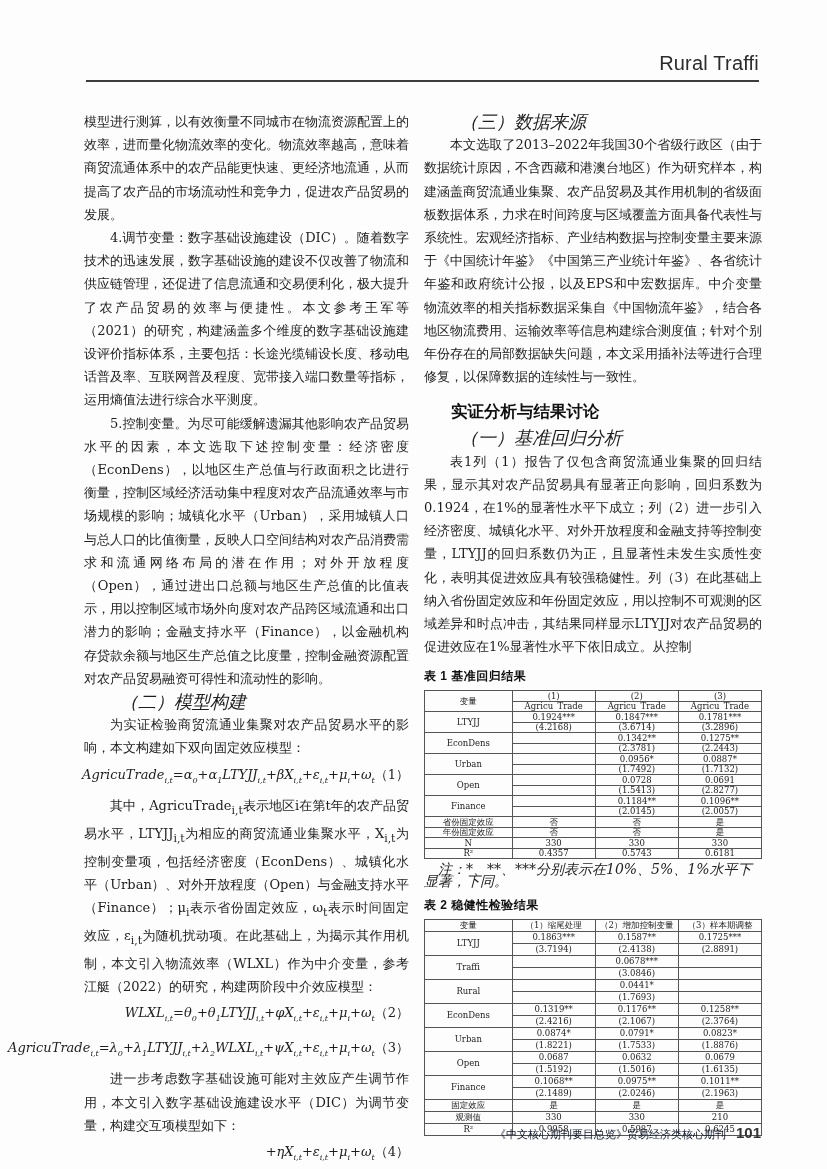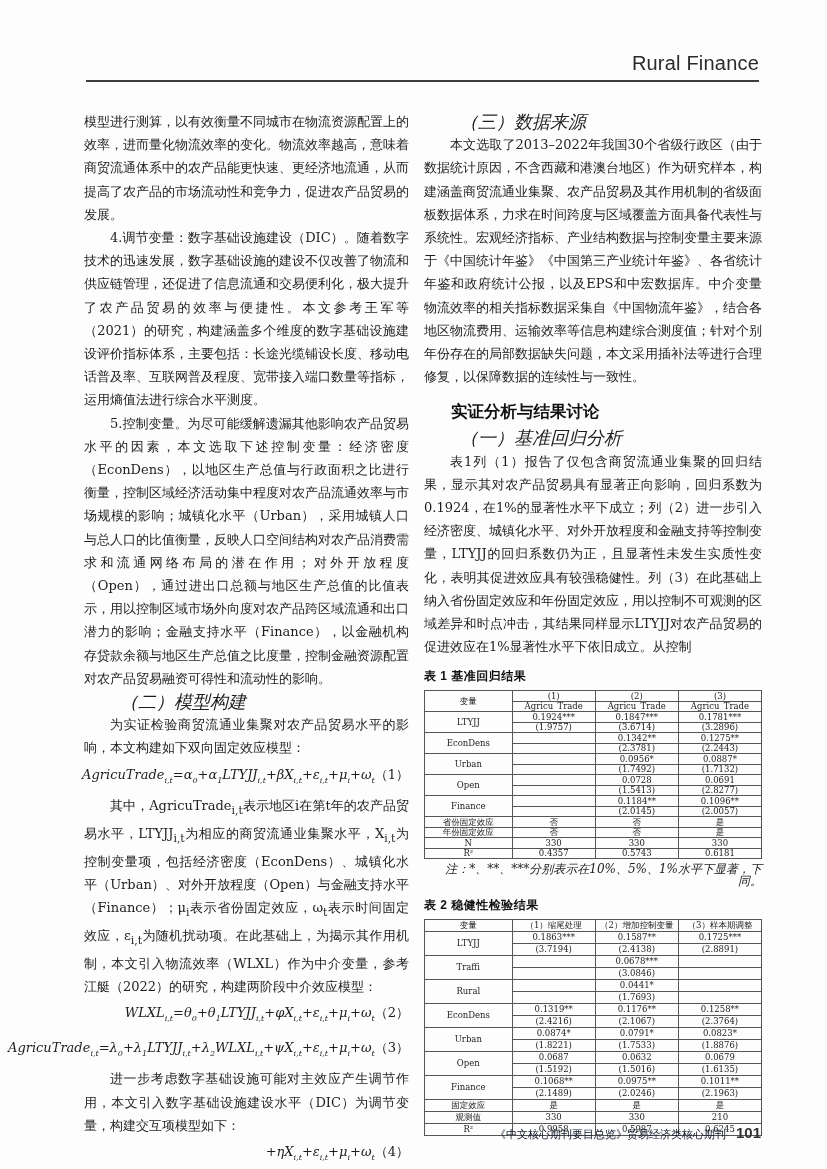--- a/index.html
+++ b/index.html
@@ -41,36 +41,36 @@
     font-weight:bold; font-size:12px; color:#101010; letter-spacing:0.5px;
   }
   .paper-table { width:100%; border-collapse:collapse; table-layout:fixed;
                  font-size:8.5px; color:#222; }
   .paper-table th, .paper-table td {
     border:1px solid #555; font-weight:normal; text-align:center;
     padding:0.5px 2px; line-height:8.5px; overflow:hidden;
   }
   .t2 th, .t2 td { padding:1px 2px; line-height:9px; }
   .c-var { width:26%; }
-  .table-note { margin:4px 0 0; font-size:12px; line-height:12px;
-                font-style:italic; color:#222; text-indent:1em; text-align:right; }
+  .table-note { margin:4px 0 0; font-size:14px; line-height:12px;
+                font-style:italic; color:#222; text-indent:1em; text-align:left; }
 
   .page-footer { position:absolute; top:1124px; right:66px;
                  display:flex; align-items:baseline; gap:10px;
                  font-family:"Liberation Sans","DejaVu Sans",sans-serif; }
   .footer-text { font-size:11px; font-weight:normal; color:#0f172a; }
   .footer-page { font-size:15px;  font-weight:bold; color:#333; }
 </style>
 </head>
 <body>
 
 <div class="page">
 
   <div class="running-head">
-    <span>Rural Finance</span>
+    <span>Rural Traffi</span>
   </div>
   <div class="head-rule"></div>
 
   <div class="col col-left">
     <p class="body-text no-indent">模型进行测算，以有效衡量不同城市在物流资源配置上的效率，进而量化物流效率的变化。物流效率越高，意味着商贸流通体系中的农产品能更快速、更经济地流通，从而提高了农产品的市场流动性和竞争力，促进农产品贸易的发展。</p>
     <p class="body-text">4.调节变量：数字基础设施建设（DIC）。随着数字技术的迅速发展，数字基础设施的建设不仅改善了物流和供应链管理，还促进了信息流通和交易便利化，极大提升了农产品贸易的效率与便捷性。本文参考王军等（2021）的研究，构建涵盖多个维度的数字基础设施建设评价指标体系，主要包括：长途光缆铺设长度、移动电话普及率、互联网普及程度、宽带接入端口数量等指标，运用熵值法进行综合水平测度。</p>
     <p class="body-text">5.控制变量。为尽可能缓解遗漏其他影响农产品贸易水平的因素，本文选取下述控制变量：经济密度（EconDens），以地区生产总值与行政面积之比进行衡量，控制区域经济活动集中程度对农产品流通效率与市场规模的影响；城镇化水平（Urban），采用城镇人口与总人口的比值衡量，反映人口空间结构对农产品消费需求和流通网络布局的潜在作用；对外开放程度（Open），通过进出口总额与地区生产总值的比值表示，用以控制区域市场外向度对农产品跨区域流通和出口潜力的影响；金融支持水平（Finance），以金融机构存贷款余额与地区生产总值之比度量，控制金融资源配置对农产品贸易融资可得性和流动性的影响。</p>
     <p class="subhead">（二）模型构建</p>
     <p class="body-text">为实证检验商贸流通业集聚对农产品贸易水平的影响，本文构建如下双向固定效应模型：</p>
     <div class="equation">
@@ -122,21 +122,21 @@
           </tr>
         </thead>
         <tbody>
           <tr>
             <td rowspan="2">LTYJJ</td>
             <td>0.1924***</td>
             <td>0.1847***</td>
             <td>0.1781***</td>
           </tr>
           <tr>
-            <td>(1.9757)</td>
+            <td>(4.2168)</td>
             <td>(3.6714)</td>
             <td>(3.2896)</td>
           </tr>
           <tr>
             <td rowspan="2">EconDens</td>
             <td></td>
             <td>0.1342**</td>
             <td>0.1275**</td>
           </tr>
           <tr>

